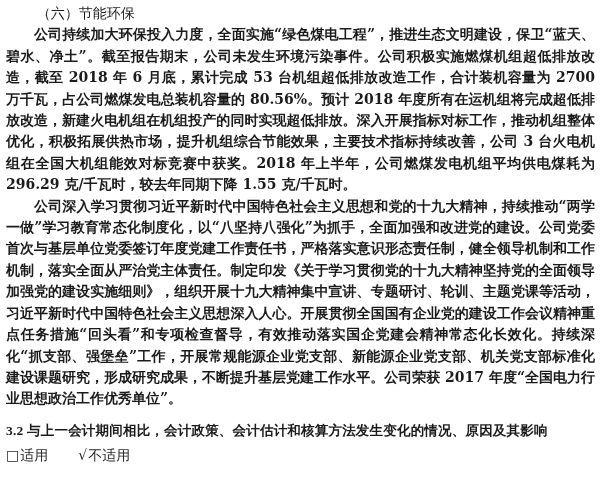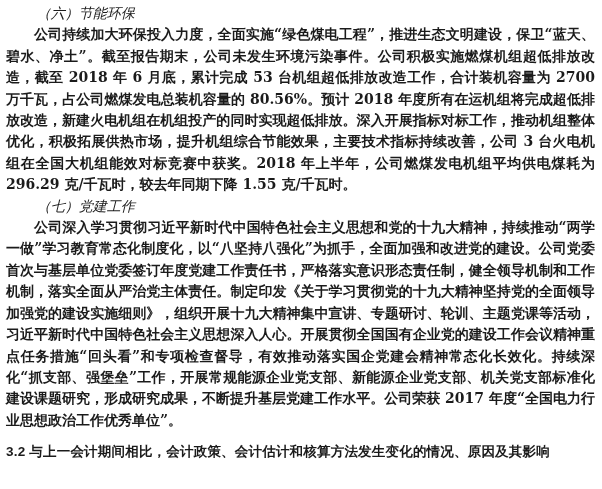--- a/index.html
+++ b/index.html
@@ -20,33 +20,32 @@
     font-family: "DejaVu Serif", "Liberation Serif", serif;
     font-size: 14px;
     line-height: 21.4px;
     color: #1b1b1b;
     background: #ffffff;
   }
   .sec-heading {
     text-indent: 2.2em;
     margin: 0;
     font-weight: normal;
-    font-style: italic;
   }
   .para {
     margin: 0;
     text-indent: 2em;
     text-align: justify;
     text-justify: inter-ideograph;
     font-weight: bold;
   }
   .sub-heading {
     margin: 10px 0 0 0;
     font-weight: bold;
-    font-family: Liberation Sans, sans-serif;
+    font-family: Liberation Serif, serif;
     font-size: 13.5px;
     letter-spacing: 0.2px;
   }
   .applicability {
     margin-top: 4px;
     color: #2a2a2a;
   }
   .option {
     display: inline-block;
   }
@@ -62,20 +61,22 @@
 <body>
 
 <div class="page">
 
   <section>
     <div class="sec-heading">（六）节能环保</div>
     <p class="para">公司持续加大环保投入力度，全面实施“绿色煤电工程”，推进生态文明建设，保卫“蓝天、碧水、净土”。截至报告期末，公司未发生环境污染事件。公司积极实施燃煤机组超低排放改造，截至 2018 年 6 月底，累计完成 53 台机组超低排放改造工作，合计装机容量为 2700 万千瓦，占公司燃煤发电总装机容量的 80.56%。预计 2018 年度所有在运机组将完成超低排放改造，新建火电机组在机组投产的同时实现超低排放。深入开展指标对标工作，推动机组整体优化，积极拓展供热市场，提升机组综合节能效果，主要技术指标持续改善，公司 3 台火电机组在全国大机组能效对标竞赛中获奖。2018 年上半年，公司燃煤发电机组平均供电煤耗为 296.29 克/千瓦时，较去年同期下降 1.55 克/千瓦时。</p>
   </section>
 
   <section>
-    <div class="sec-heading">（七）党建工作</div>
     <p class="para">公司深入学习贯彻习近平新时代中国特色社会主义思想和党的十九大精神，持续推动“两学一做”学习教育常态化制度化，以“八坚持八强化”为抓手，全面加强和改进党的建设。公司党委首次与基层单位党委签订年度党建工作责任书，严格落实意识形态责任制，健全领导机制和工作机制，落实全面从严治党主体责任。制定印发《关于学习贯彻党的十九大精神坚持党的全面领导加强党的建设实施细则》，组织开展十九大精神集中宣讲、专题研讨、轮训、主题党课等活动，习近平新时代中国特色社会主义思想深入人心。开展贯彻全国国有企业党的建设工作会议精神重点任务措施“回头看”和专项检查督导，有效推动落实国企党建会精神常态化长效化。持续深化“抓支部、强堡垒”工作，开展常规能源企业党支部、新能源企业党支部、机关党支部标准化建设课题研究，形成研究成果，不断提升基层党建工作水平。公司荣获 2017 年度“全国电力行业思想政治工作优秀单位”。</p>
   </section>
 
   <div class="sub-heading">3.2 与上一会计期间相比，会计政策、会计估计和核算方法发生变化的情况、原因及其影响</div>
 
+  <div class="applicability">
+    <span class="option"><span class="box-glyph">□</span><span>适用</span></span><span class="option"><span class="check-glyph">√</span><span>不适用</span></span>
+  </div>
 
 </div>
 
 </body></html>

